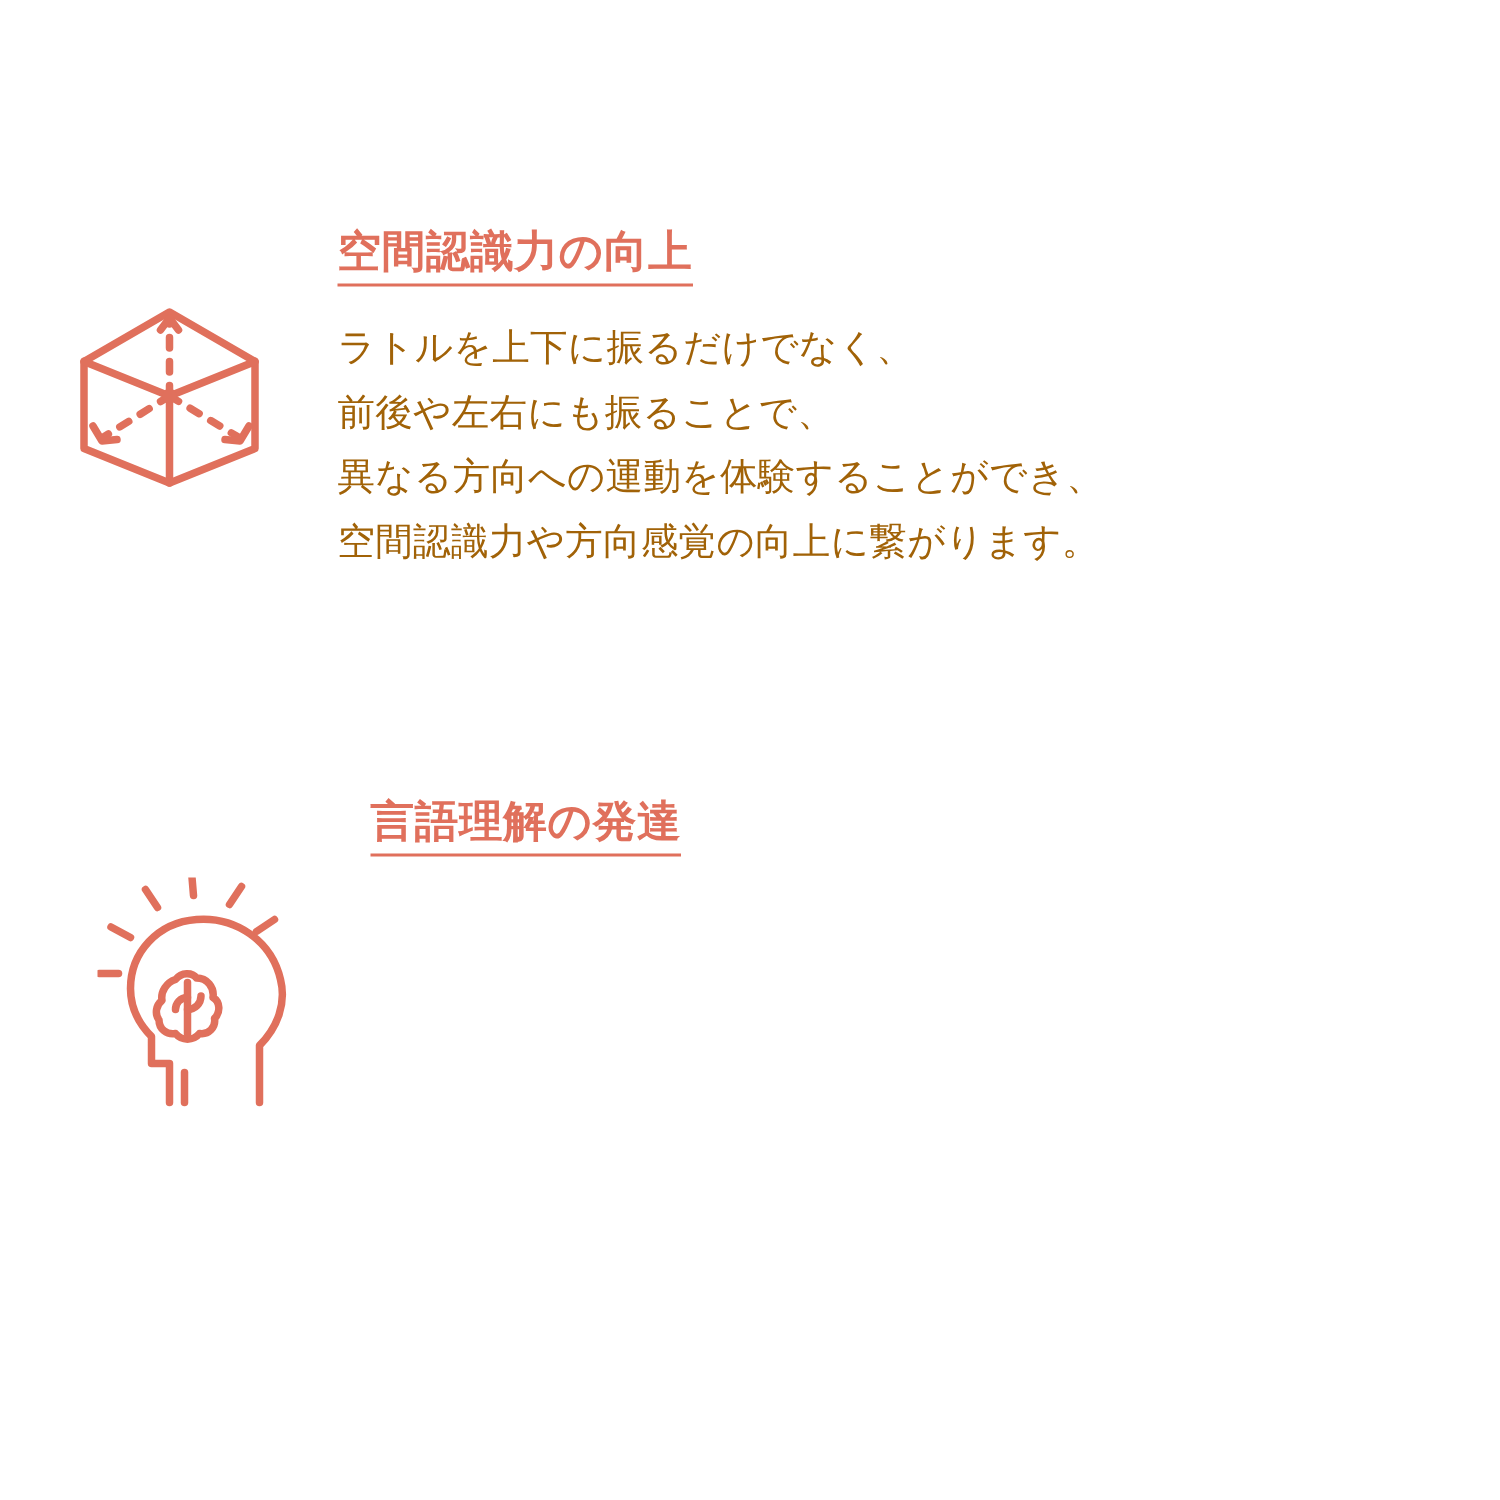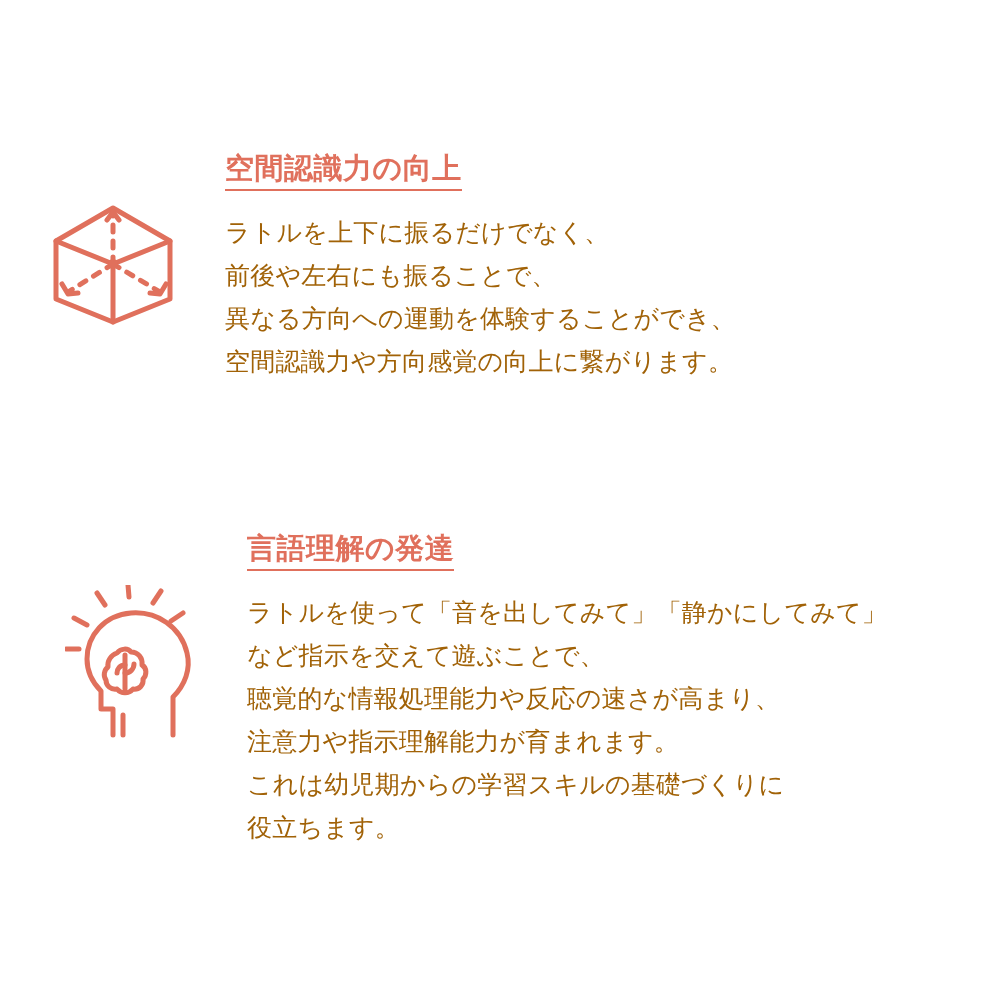--- a/index.html
+++ b/index.html
@@ -115,22 +115,16 @@
           <line x1="40" y1="20" x2="32" y2="8"></line>
           <line x1="22" y1="40" x2="9" y2="33"></line>
           <line x1="14" y1="64" x2="1" y2="64"></line>
           <line x1="88" y1="18" x2="96" y2="6"></line>
           <line x1="106" y1="36" x2="118" y2="28"></line>
         </g>
       </svg>
     </div>
     <div class="text-col">
       <h2 class="heading">言語理解の発達</h2>
-      <p class="body-text">ラトルを使って「音を出してみて」「静かにしてみて」
-など指示を交えて遊ぶことで、
-聴覚的な情報処理能力や反応の速さが高まり、
-注意力や指示理解能力が育まれます。
-これは幼児期からの学習スキルの基礎づくりに
-役立ちます。</p>
     </div>
   </div>
 
 </div>
 
 </body></html>

